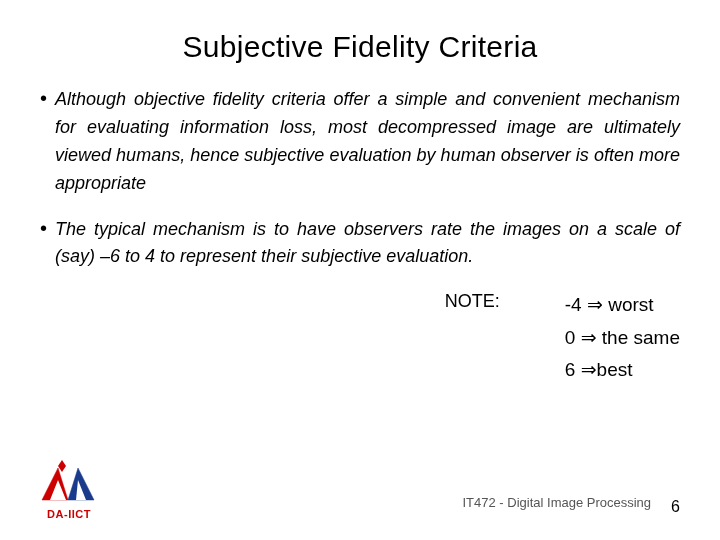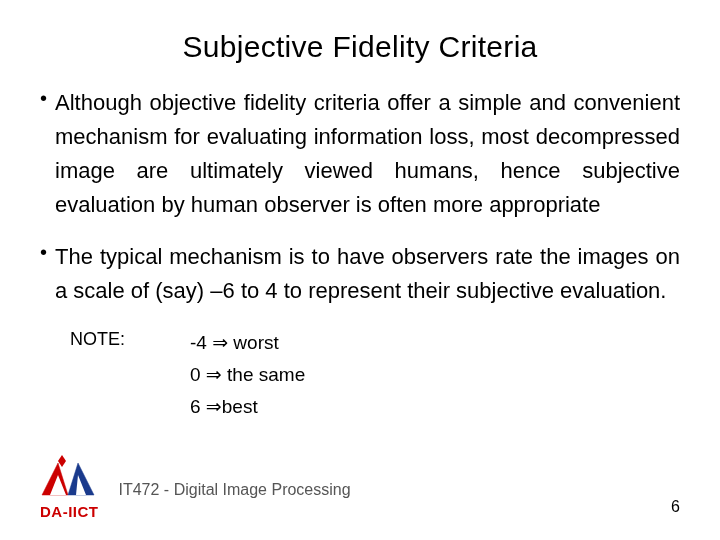--- a/index.html
+++ b/index.html
@@ -43,31 +43,33 @@
 
     .bullet-dot {
       font-size: 20px;
       margin-right: 8px;
       margin-top: 1px;
       flex-shrink: 0;
       color: #000;
     }
 
     .bullet-text {
-      font-size: 22px;
+      font-size: 18px;
       line-height: 1.55;
       color: #000;
       text-align: justify;
+      font-style: italic;
     }
 
     .note-section {
       display: flex;
       align-items: flex-start;
       margin-top: 10px;
       margin-left: 30px;
+      justify-content: flex-end;
     }
 
     .note-label {
       font-size: 18px;
       font-weight: normal;
       color: #000;
       min-width: 100px;
       margin-right: 20px;
       padding-top: 2px;
     }
@@ -95,33 +97,33 @@
       align-items: center;
     }
 
     
     .logo-svg {
       width: 58px;
       height: 48px;
     }
 
     .logo-text {
-      font-size: 15px;
+      font-size: 11px;
       font-weight: bold;
       color: #cc0000;
       letter-spacing: 0.5px;
       margin-top: 2px;
     }
 
     .footer-center {
-      font-size: 16px;
+      font-size: 13px;
       color: #555;
-      text-align: left;
+      text-align: right;
       flex: 1;
-      margin: 17px 20px;
+      margin: 6px 20px;
       padding-bottom: 4px;
     }
 
     .page-number {
       font-size: 16px;
       color: #000;
       padding-bottom: 4px;
     }
   </style>
 </head>

